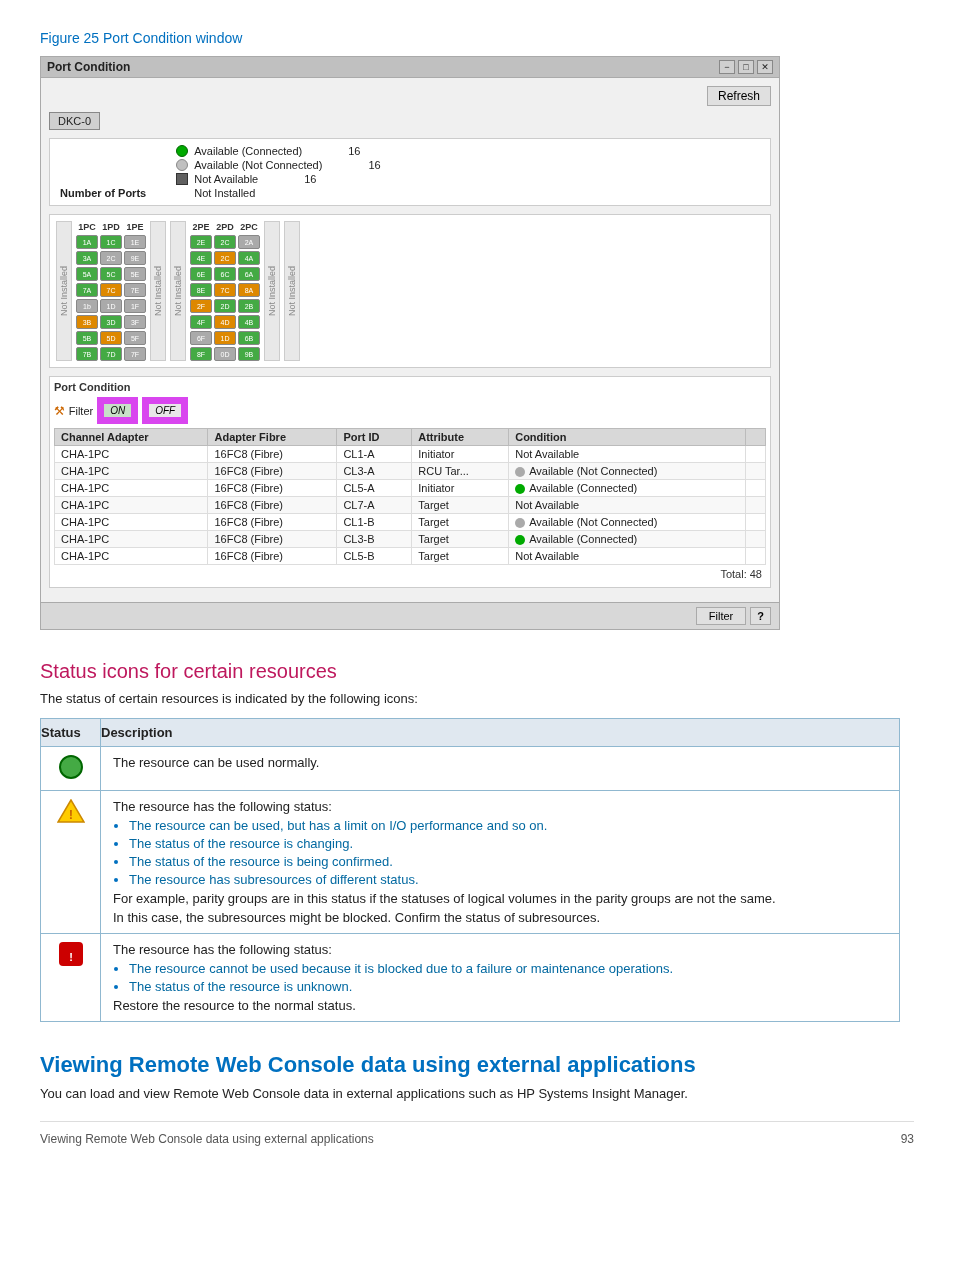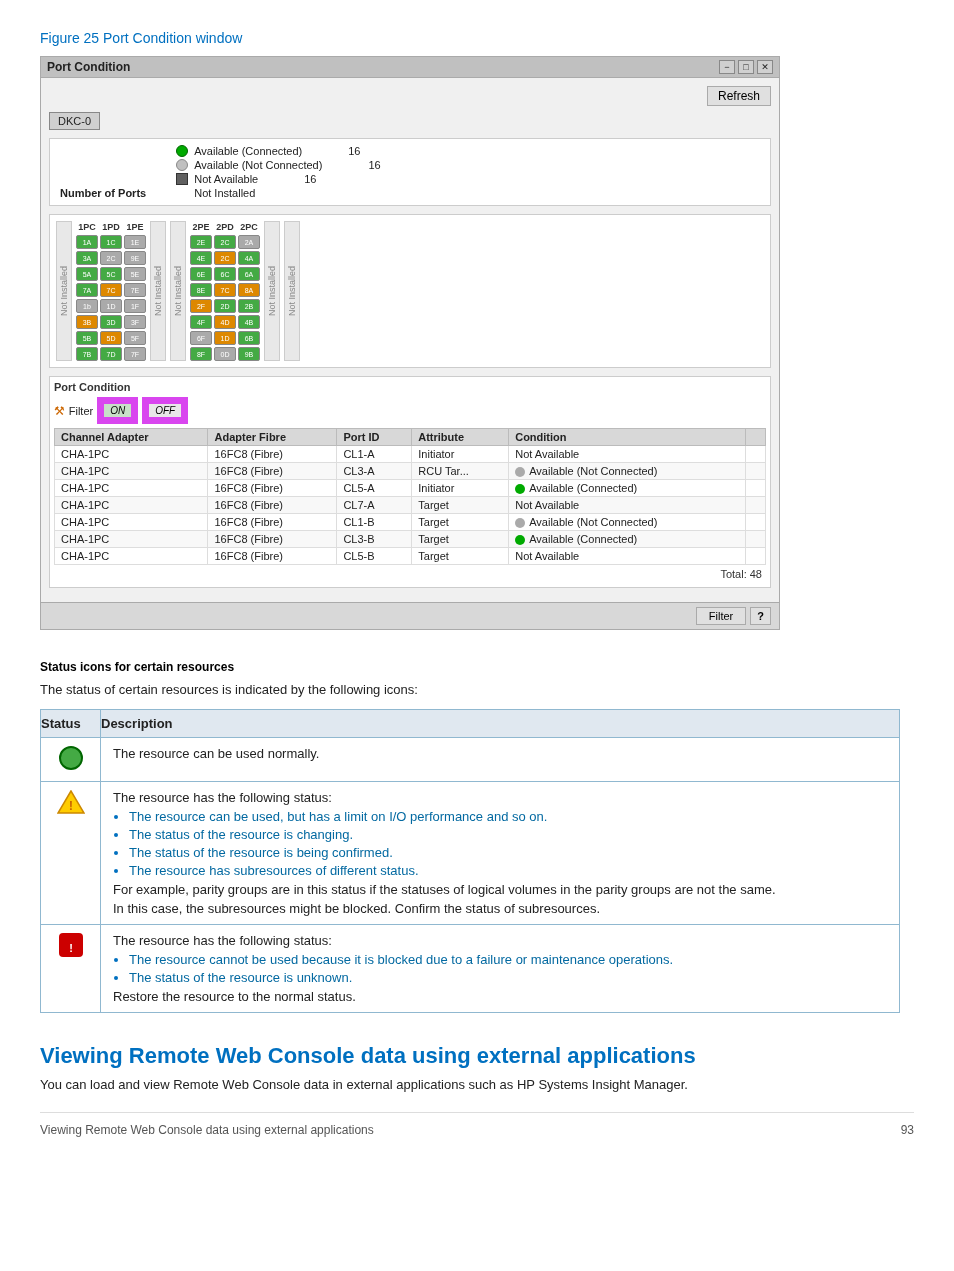--- a/index.html
+++ b/index.html
@@ -272,23 +272,23 @@
       background: #e0e0e0;
       border: 1px solid #aaa;
       padding: 2px 6px;
       font-size: 11px;
       cursor: pointer;
       font-weight: bold;
     }
 
     
     .section-heading {
-      color: #000000;
-      font-size: 12px;
-      font-weight: bold;
+      color: #be185d;
+      font-size: 20px;
+      font-weight: normal;
       margin: 20px 0 8px 0;
     }
     .section-para {
       font-size: 13px;
       color: #222;
       margin-bottom: 12px;
     }
 
     
     .status-table {

